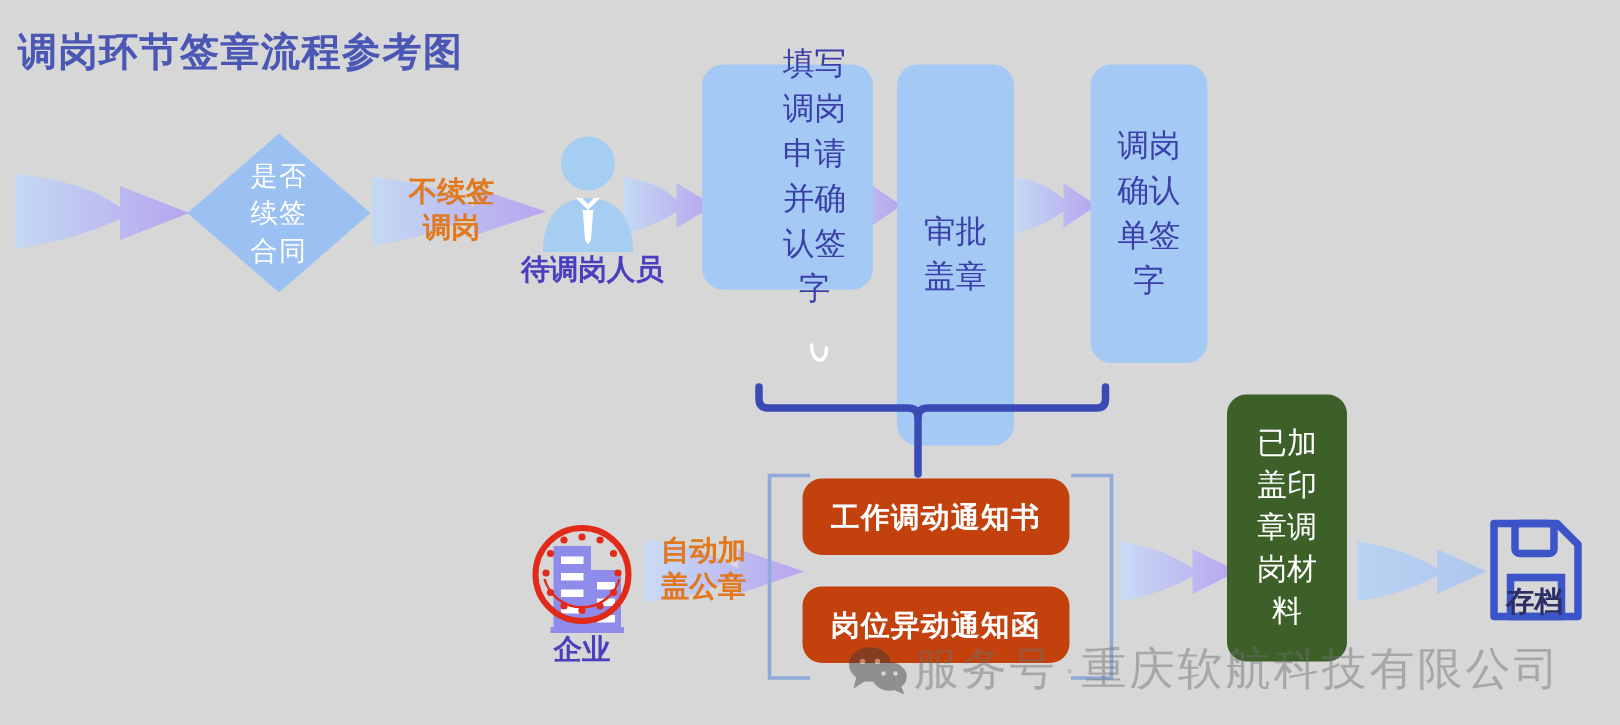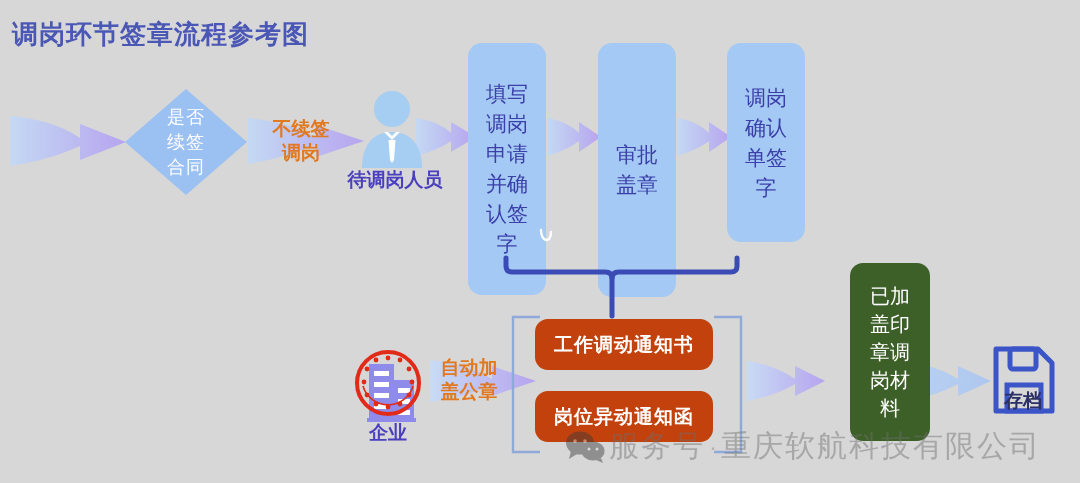--- a/index.html
+++ b/index.html
@@ -73,21 +73,21 @@
     white-space:nowrap;letter-spacing:1px;
   }
 
   
   #greenbox{
     position:absolute;
     left:818px;top:263px;width:80px;height:178px;
     background:#3d6029;border-radius:13px;
     display:flex;align-items:center;justify-content:center;
     color:#ffffff;font-size:20px;line-height:28px;
-    text-align:center;white-space:pre-line;margin-left:32px;
+    text-align:center;white-space:pre-line;
   }
 
   
   #brackets{left:0;top:0;width:1080px;height:483px;pointer-events:none;}
 
   
   #person{left:357px;top:88px;width:70px;height:80px;}
   #person-label{left:330px;top:167px;width:130px;}
 
   
@@ -215,21 +215,21 @@
   </div>
 
   <svg id="person" class="abs" viewBox="0 0 70 80">
     <circle cx="35" cy="21" r="18" fill="#a6cdf2"></circle>
     <path d="M5,80 C5,55 18,44 35,44 C52,44 65,55 65,80 Z" fill="#a6cdf2"></path>
     <path d="M27,44 L35,52 L43,44 L39,44 L35,48 L31,44 Z" fill="#ffffff"></path>
     <path d="M31.5,52 L38.5,52 L37,72 L35,75 L33,72 Z" fill="#ffffff"></path>
   </svg>
   <div id="person-label" class="abs lbl-purple">待调岗人员</div>
 
-  <div class="pbox" style="left:468px;top:43px;width:78px;height:252px;">填写
+  <div class="pbox" style="left:468px;top:43px;width:78px;height:150px;padding-left:36px;">填写
 调岗
 申请
 并确
 认签
 字</div>
   <div class="pbox" style="left:598px;top:43px;width:78px;height:254px;">审批
 盖章</div>
   <div class="pbox" style="left:727px;top:43px;width:78px;height:199px;">调岗
 确认
 单签

